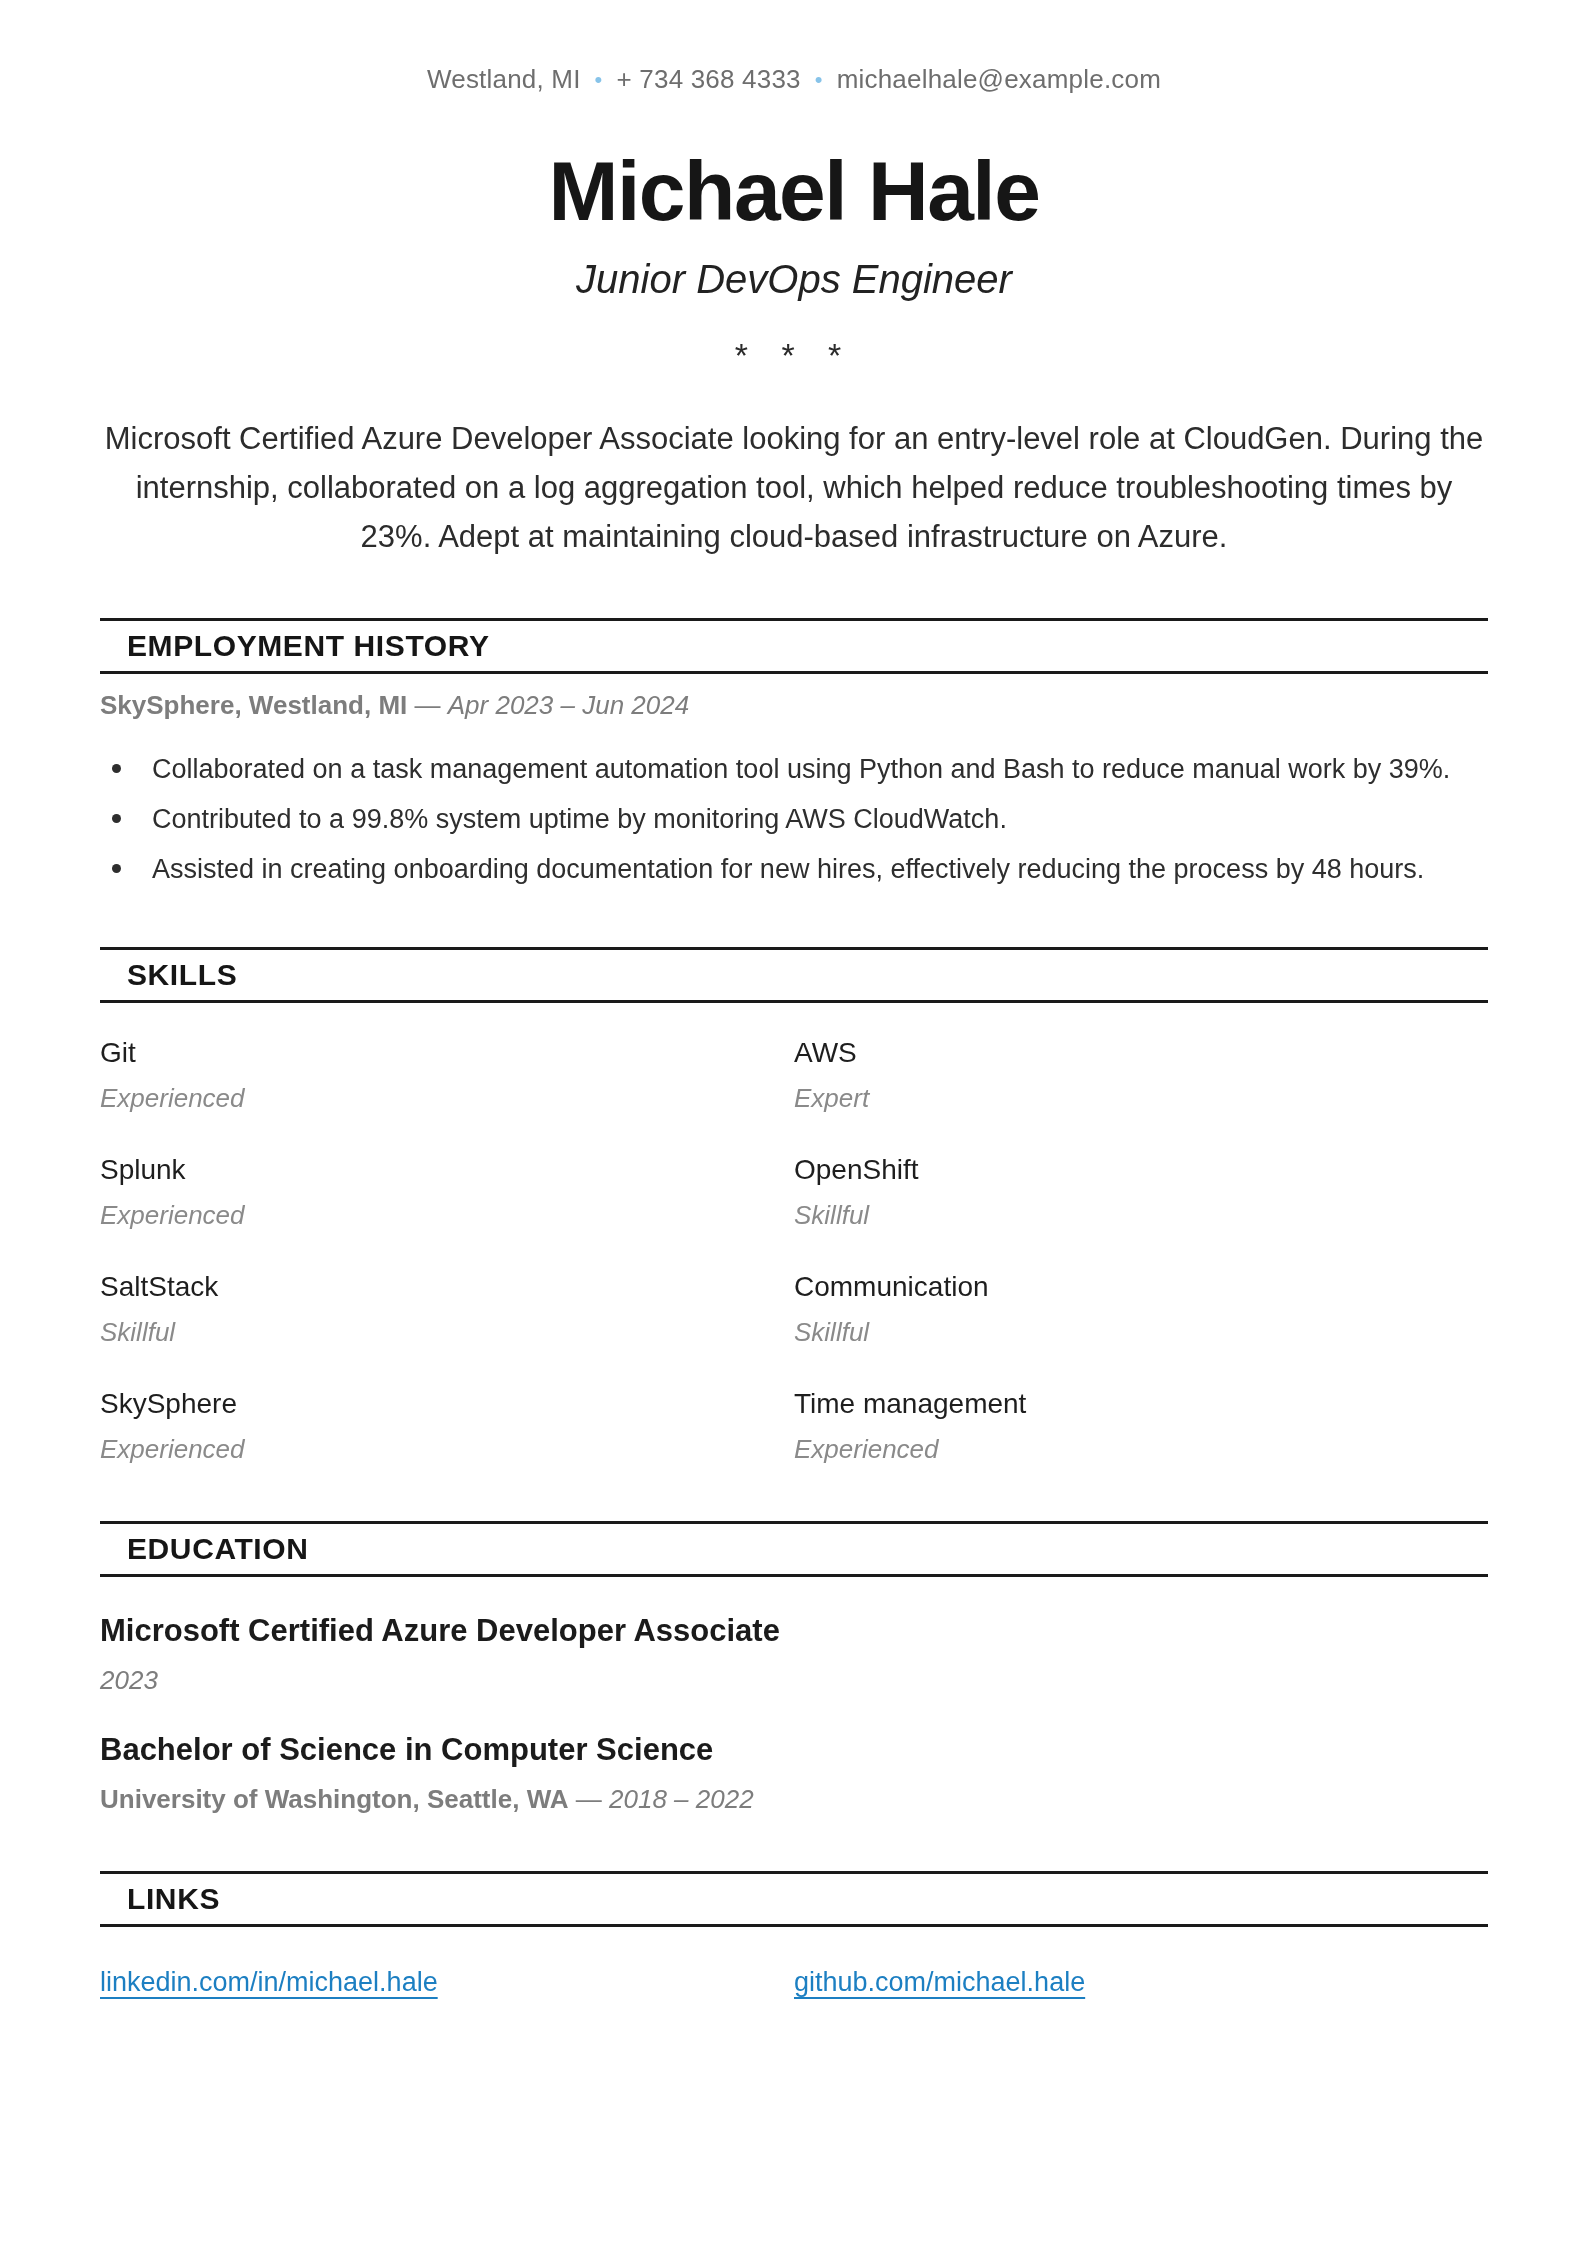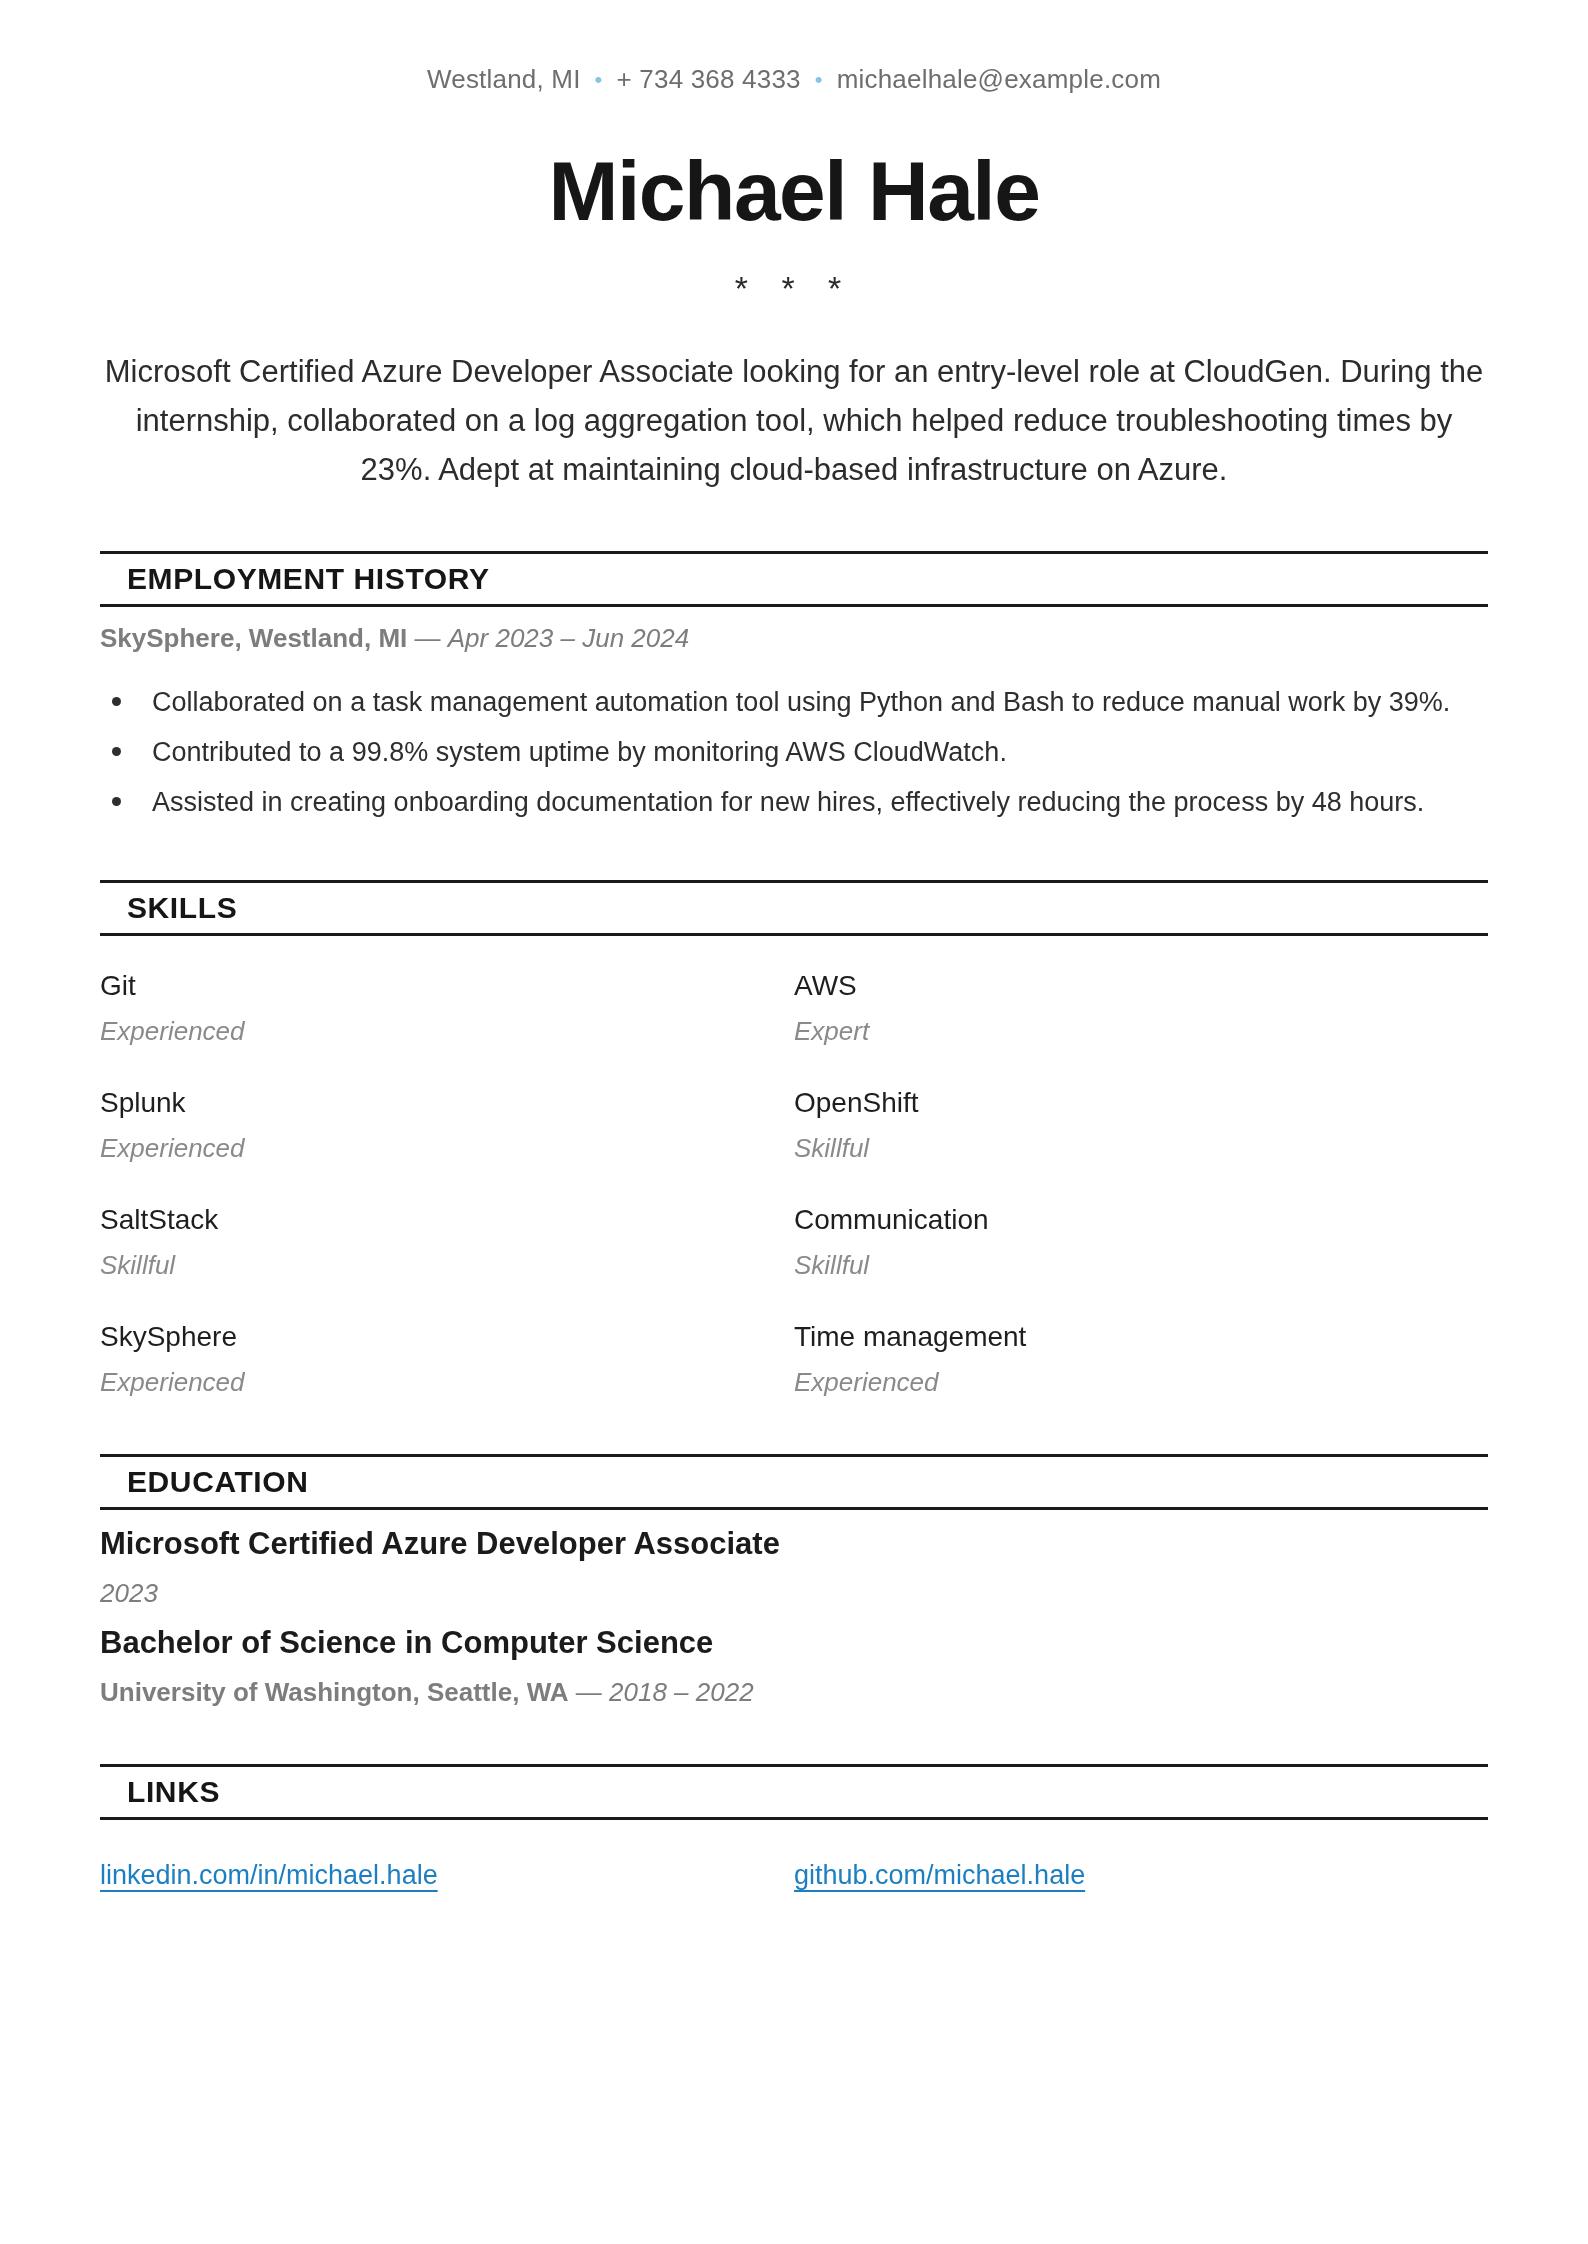--- a/index.html
+++ b/index.html
@@ -120,21 +120,21 @@
   }
   .skill-name { font-size: 28px; color: #1e1e1e; }
   .skill-level {
     margin-top: 14px;
     font-size: 26px;
     font-style: italic;
     color: #8a8a8a;
   }
 
   
-  .edu-item { margin-top: 16px; }
+  .edu-item { margin-top: 36px; }
   .edu-degree {
     font-size: 31px;
     font-weight: 700;
     color: #1b1b1b;
   }
   .edu-meta {
     margin-top: 16px;
     font-size: 26px;
     color: #7d7d7d;
     font-style: italic;
@@ -164,20 +164,21 @@
 
   <div class="contact">
     <span>Westland, MI</span>
     <span class="sep">•</span>
     <span>+ 734 368 4333</span>
     <span class="sep">•</span>
     <span>michaelhale@example.com</span>
   </div>
 
   <h1 class="name">Michael Hale</h1>
+  <div class="job-title">Junior DevOps Engineer</div>
   <div class="ornament">* * *</div>
 
   <p class="summary">Microsoft Certified Azure Developer Associate looking for an entry-level role at CloudGen. During the internship, collaborated on a log aggregation tool, which helped reduce troubleshooting times by 23%. Adept at maintaining cloud-based infrastructure on Azure.</p>
 
   <div class="section">
     <h2 class="section-heading">EMPLOYMENT HISTORY</h2>
 
     <div>
       <div class="job-meta">
         <span class="company">SkySphere, Westland, MI</span>

